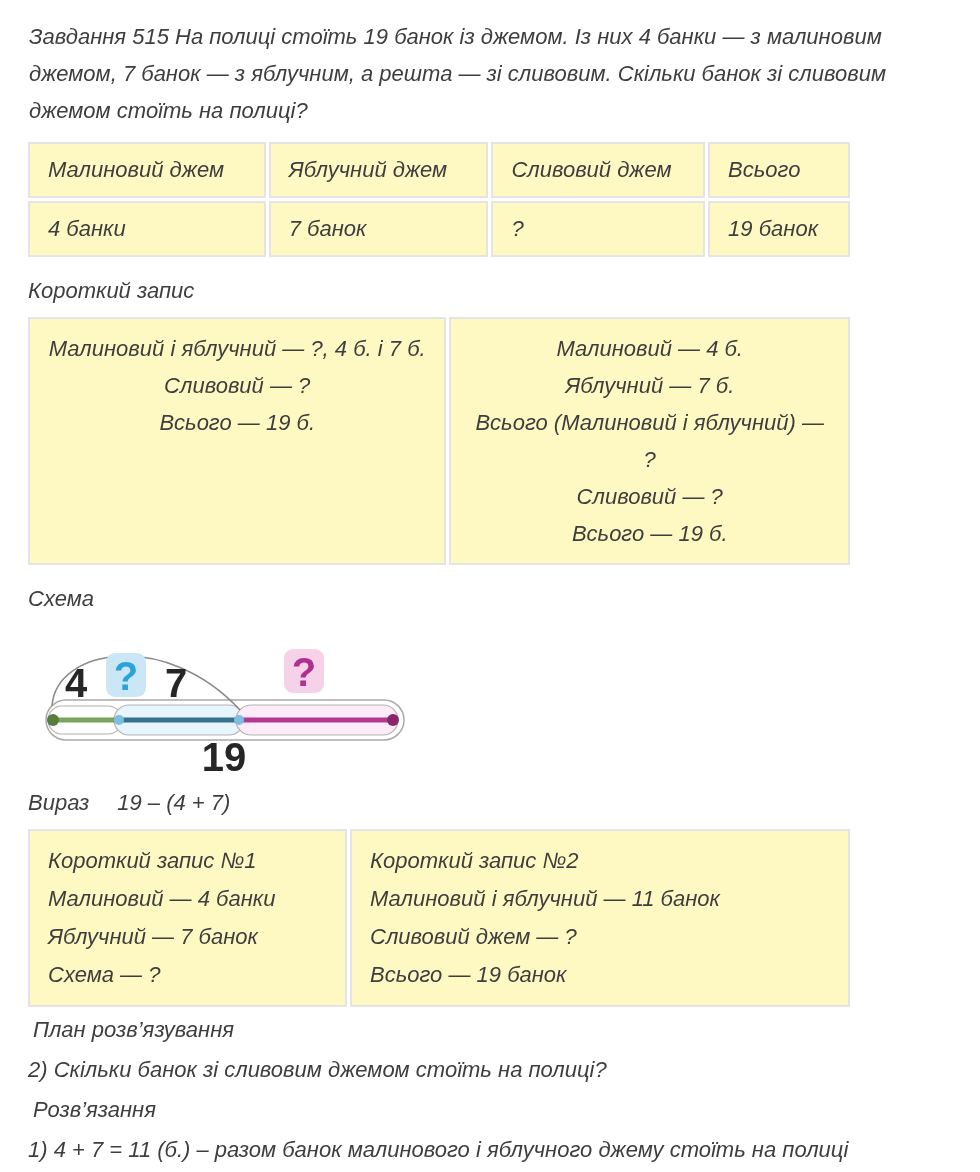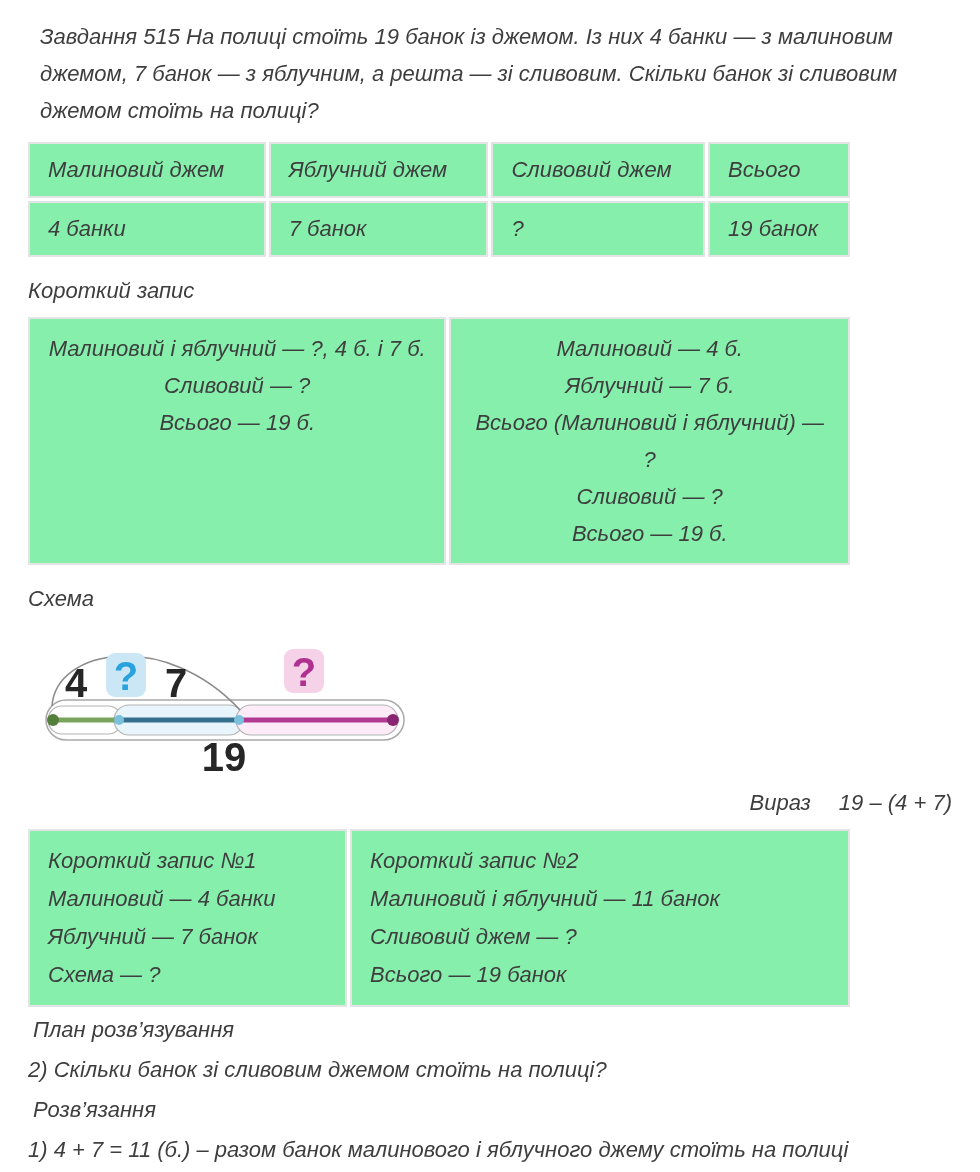--- a/index.html
+++ b/index.html
@@ -5,36 +5,36 @@
   html,body{margin:0;padding:0;background:#ffffff;}
   body{
     width:980px;min-height:1172px;box-sizing:border-box;
     padding:14px 28px 6px 28px;
     font-family:"Liberation Sans",sans-serif;
     font-style:italic;
     color:#3e3e3e;
     font-size:22px;
   }
   p{margin:0;}
-  .problem{line-height:37px;margin:4px 0 10px 12px;max-width:925px;font-style:italic;}
+  .problem{line-height:37px;margin:4px 0 10px 1px;max-width:925px;font-style:italic;}
   .section-label{line-height:30px;margin:16px 0 8px 0;}
   table{border-collapse:separate;border-spacing:3px;margin-left:-3px;}
   td,th{
-    border:2px solid #e4e4e4;background:#86efac;
+    border:2px solid #e4e4e4;background:#fef9c3;
     text-align:left;vertical-align:top;font-weight:normal;
     padding:11px 18px;
   }
   .t1{width:828px;}
   .t1 th,.t1 td{padding:13px 18px;}
   .t2{width:828px;}
   .t2 p{line-height:37px;text-align:center;}
   .t3{width:828px;}
   .t3 p{line-height:38px;}
   .schema-svg{display:block;margin:16px 0 0 6px;}
-  .expression-line{line-height:34px;margin:6px 0 6px 0;text-align:right;}
+  .expression-line{line-height:34px;margin:6px 0 6px 0;}
   .expression-line .expr-value{margin-left:22px;}
   .bottom p{line-height:40px;}
   .bottom .section-label{line-height:36px;margin:2px 5px;}
   .svg-num{font-style:normal;font-weight:bold;font-family:"Liberation Sans",sans-serif;}
 </style>
 </head>
 <body>
 
 <main>
 

